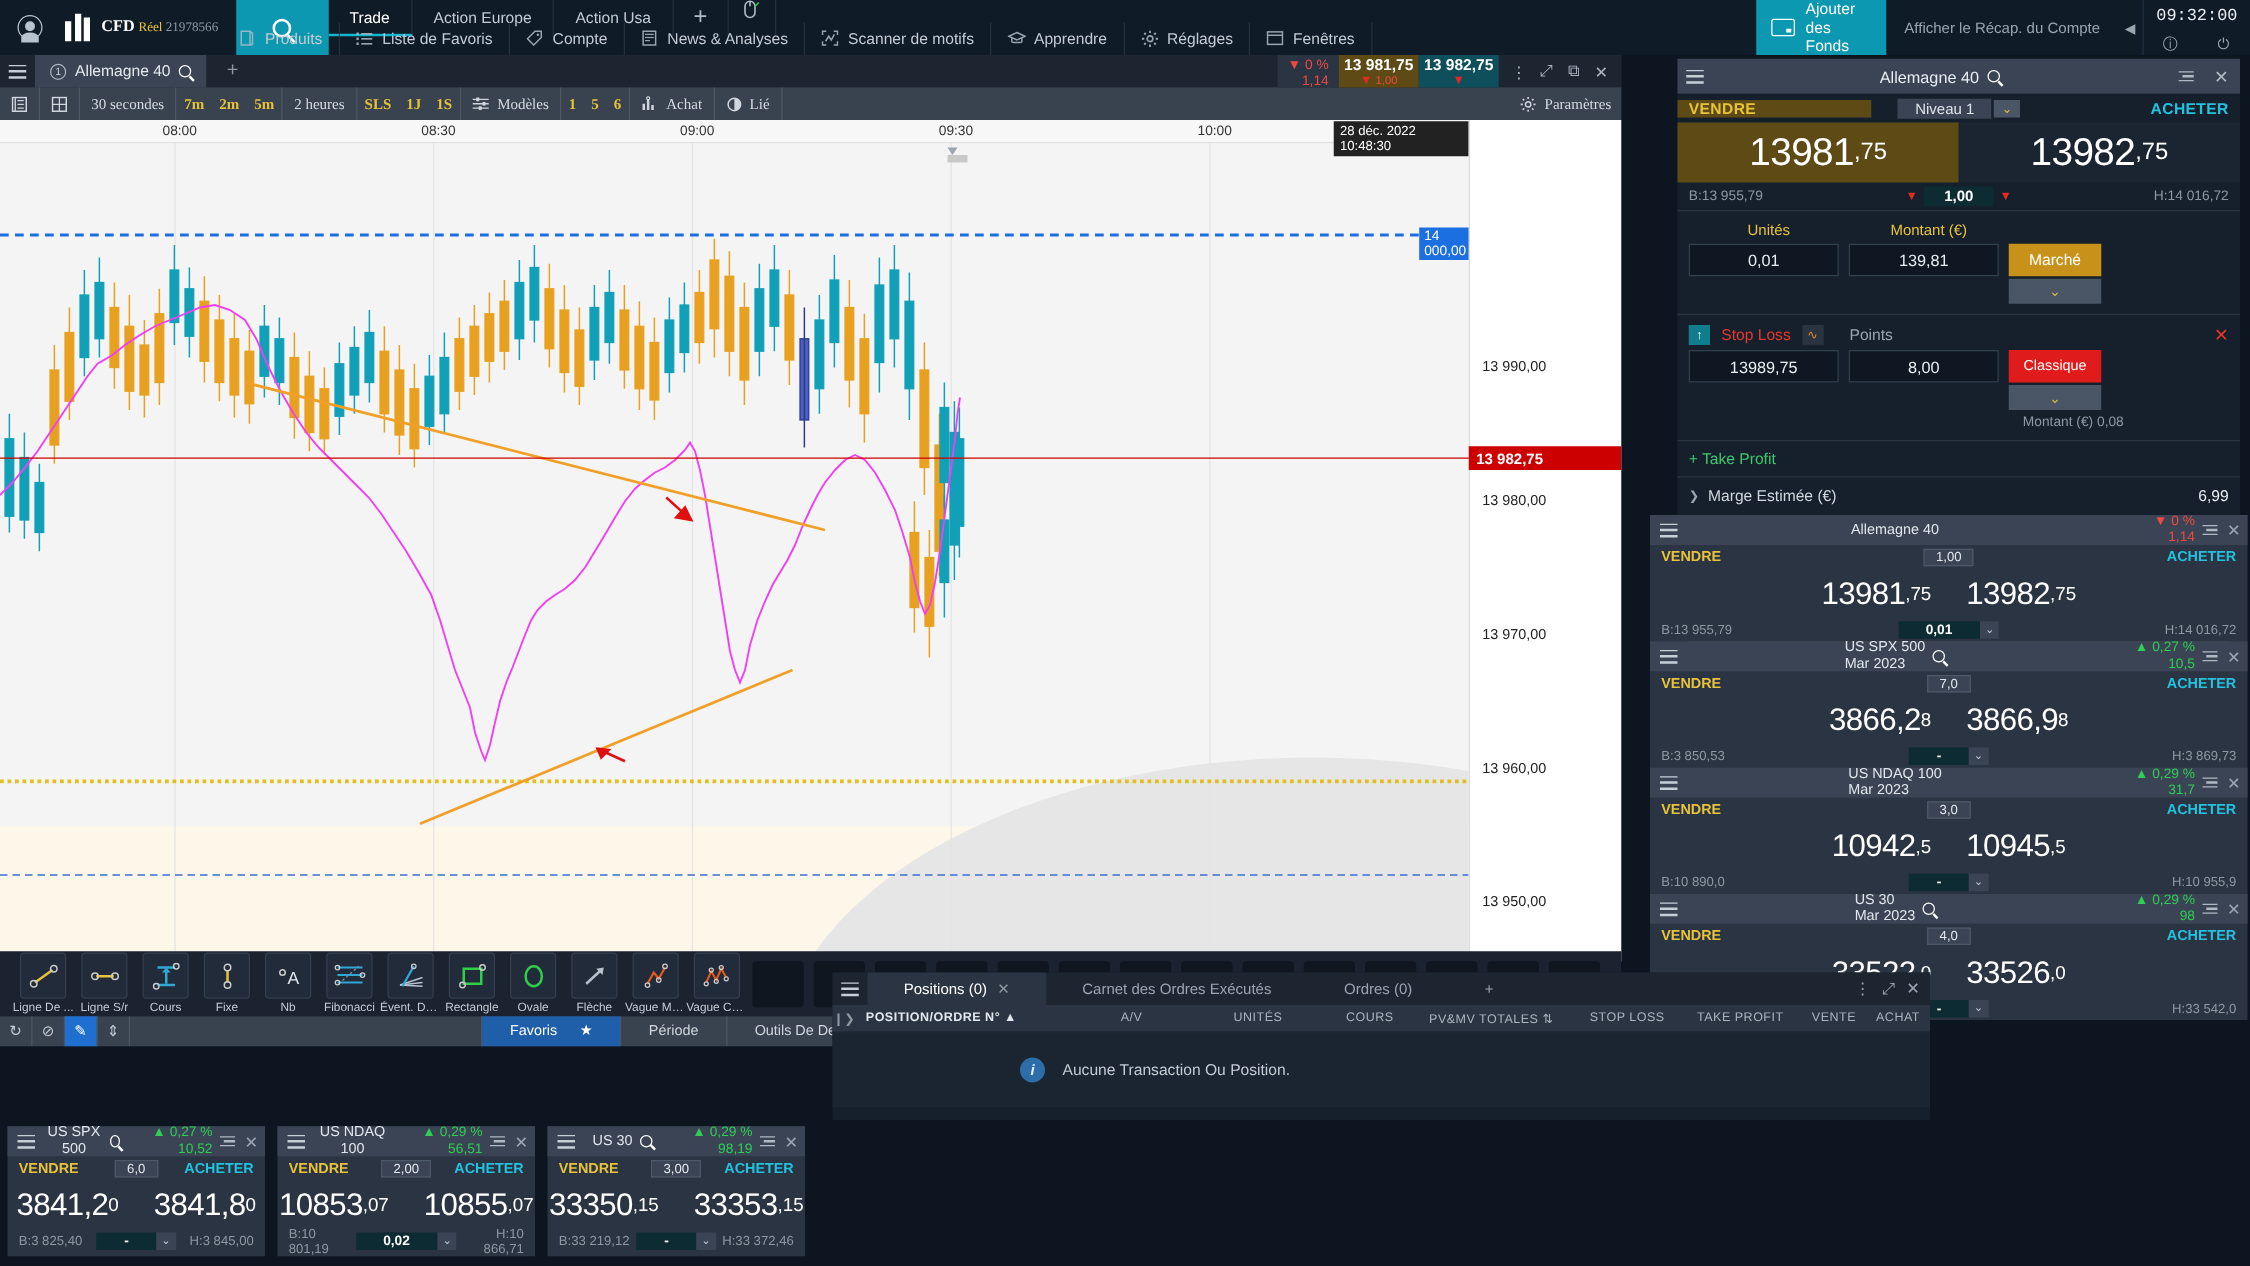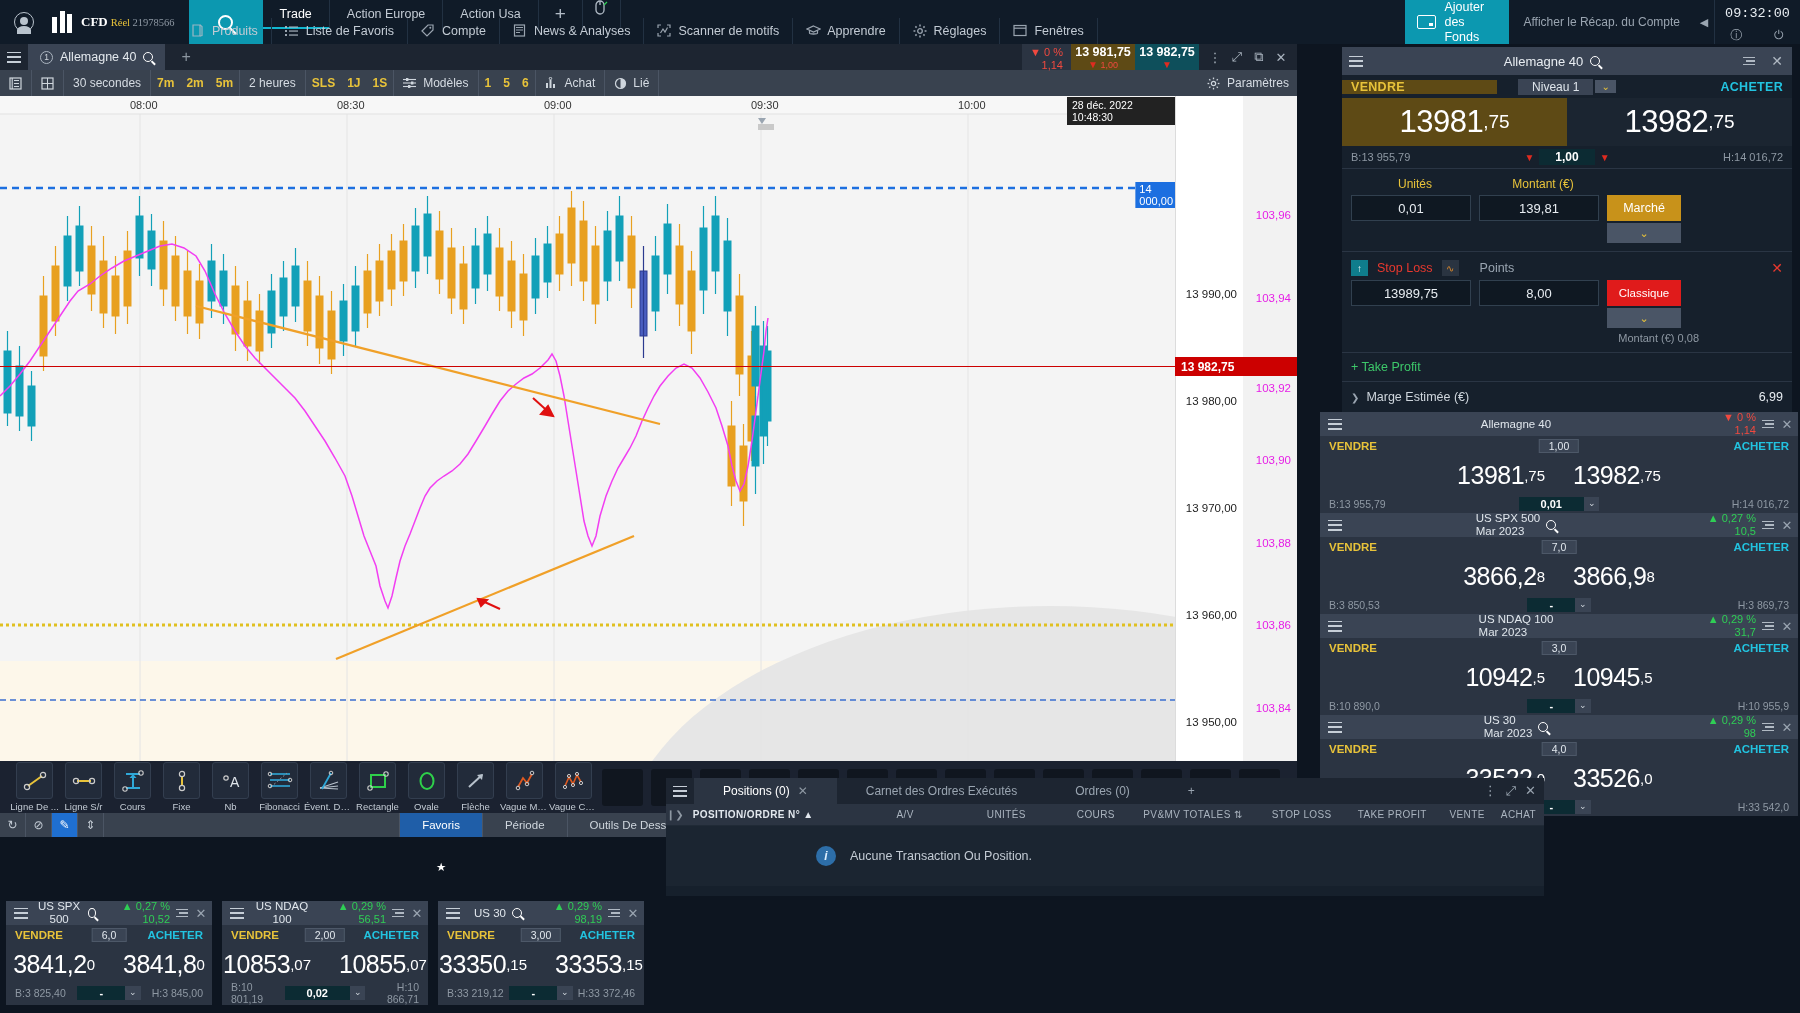--- a/index.html
+++ b/index.html
@@ -59,21 +59,21 @@
   .ch-plus{ padding:0 16px; color:#8c96a1; font-size:16px;}
   .ch-right{ margin-left:auto; display:flex; align-items:stretch; height:26px;}
   .pctbox{ text-align:right; padding:2px 8px 0 8px; font-size:11px; line-height:1.15; color:#f0493f; background:#2b3442;}
   .bidbox,.askbox{ width:64px; display:flex;flex-direction:column;align-items:center;justify-content:center; font-size:12.5px; font-weight:bold;}
   .bidbox{ background:#5e4a15; color:#fff;}
   .askbox{ background:#0e4f5b; color:#fff;}
   .bidbox small,.askbox small{ font-size:9px;font-weight:normal;color:#f0493f;}
   .ch-wbtns{ display:flex;align-items:center;gap:2px;padding:0 6px; color:#aab4bf;}
   .ch-wbtns span{ width:20px;text-align:center;font-size:13px;cursor:pointer;}
 
-  .ch-toolbar{ height:26px; background:#39424f; display:flex; align-items:center; font-size:12px; color:#d6dce3; }
+  .ch-toolbar{ height:26px; background:#39424f; display:flex; align-items:center; font-size:12px; color:#d6dce3;font-family:Liberation Serif, serif; }
   .ctb{ padding:0 9px; height:26px; display:flex;align-items:center; gap:6px; cursor:pointer; border-right:1px solid #4b5564;}
   .ctb.y{ color:#e8c33a; font-weight:bold; padding:0 6px;}
   .ctb.nobd{ border-right:none;}
   .ctb-right{ margin-left:auto; display:flex;align-items:center; padding-right:8px; gap:7px;}
 
   .ch-canvas{ position:relative; height:673px; background:#fff; overflow:hidden;}
   .plot{ position:absolute; left:0; top:0; right:122px; bottom:0; background:#f2f2f2;}
   .axis-y{ position:absolute; right:54px; top:0; width:68px; bottom:0; background:#fff; border-left:1px solid #dcdcdc;}
   .axis-y2{ position:absolute; right:0; top:0; width:54px; bottom:0; background:#f2f2f2;}
   .ylab{ position:absolute; right:6px; font-size:11.5px; color:#222; }
@@ -88,21 +88,21 @@
   .drawbar{ position:absolute; left:0; top:717px; width:1297px; height:52px; background:#1b2230; display:flex; align-items:center; padding-left:10px;}
   .dtool{ width:49px; text-align:center; color:#c3cbd4; font-size:9.5px; }
   .dtool .box{ width:37px;height:37px;margin:0 auto 2px; background:#222b3a; border:1px solid #333e4f; border-radius:3px; display:flex;align-items:center;justify-content:center;}
   .dtool .lab{ display:block; white-space:nowrap; overflow:hidden; text-overflow:ellipsis; }
   .dblank{ width:41px;height:37px;margin:0 4px; background:#10161f; border-radius:3px;}
 
   .botbar{ position:absolute; left:0; top:769px; width:1297px; height:24px; background:#39424f; display:flex; align-items:center;}
   .bb-ico{ width:26px;height:24px;display:flex;align-items:center;justify-content:center;color:#c3cbd4;font-size:12px;border-right:1px solid #4b5564;}
   .bb-ico.sel{ background:#1f6fd0; color:#fff;}
   .bb-tabs{ display:flex; margin-left:auto; }
-  .bb-tab{ padding:0 22px;height:24px;line-height:24px;font-size:11.5px;color:#cfd6dd;border-left:1px solid #4b5564;flex-direction:column;}
+  .bb-tab{ padding:0 22px;height:24px;line-height:24px;font-size:11.5px;color:#cfd6dd;border-left:1px solid #4b5564;}
   .bb-tab.sel{ background:#1f5ea8; color:#fff; display:flex;align-items:center;gap:18px;}
   .bb-fill{ flex:1; min-width:130px;}
   .bb-zoom{ display:flex; }
   .bb-zoom span{ width:24px;height:24px;display:flex;align-items:center;justify-content:center;color:#c3cbd4;font-size:13px;border-left:1px solid #4b5564;}
   .bb-zoom span.sel{ background:#1f5ea8;color:#fff;}
 
   
   .deal{ position:absolute; left:1342px; top:47px; width:450px; background:#16202c; padding-bottom:8px;}
   .dhdr{ height:28px; background:#3a4454; display:flex; align-items:center; }
   .dhdr .t{ flex:1; text-align:center; font-size:13px; color:#e8edf2; display:flex;align-items:center;justify-content:center;gap:7px;}
@@ -737,29 +737,20 @@
         <div class="bluetag" style="left:1177px; top:86px; transform:translateX(-100%);">14 000,00</div>
       </div>
 
       <div class="axis-y">
         <div class="ylab" style="top:192px">13 990,00</div>
         <div class="ylab" style="top:299px">13 980,00</div>
         <div class="ylab" style="top:406px">13 970,00</div>
         <div class="ylab" style="top:513px">13 960,00</div>
         <div class="ylab" style="top:620px">13 950,00</div>
       </div>
-      <div class="axis-y2">
-        <div class="ylab2" style="top:113px">103,96</div>
-        <div class="ylab2" style="top:196px">103,94</div>
-        <div class="ylab2" style="top:286px">103,92</div>
-        <div class="ylab2" style="top:358px">103,90</div>
-        <div class="ylab2" style="top:441px">103,88</div>
-        <div class="ylab2" style="top:523px">103,86</div>
-        <div class="ylab2" style="top:606px">103,84</div>
-      </div>
       <div class="redline" style="top:270px"></div>
       <div class="redtag" style="top:261px">13 982,75</div>
     </div>
 
     <div class="drawbar">
       <div class="dtool">
         <div class="box">
             <svg width="24" height="22" viewBox="0 0 24 22">
               <line x1="5" y1="16" x2="19" y2="6" stroke="#e8c33a" stroke-width="2"></line>
               <circle cx="4" cy="17" r="2.6" fill="none" stroke="#ccc" stroke-width="1.2"></circle>

